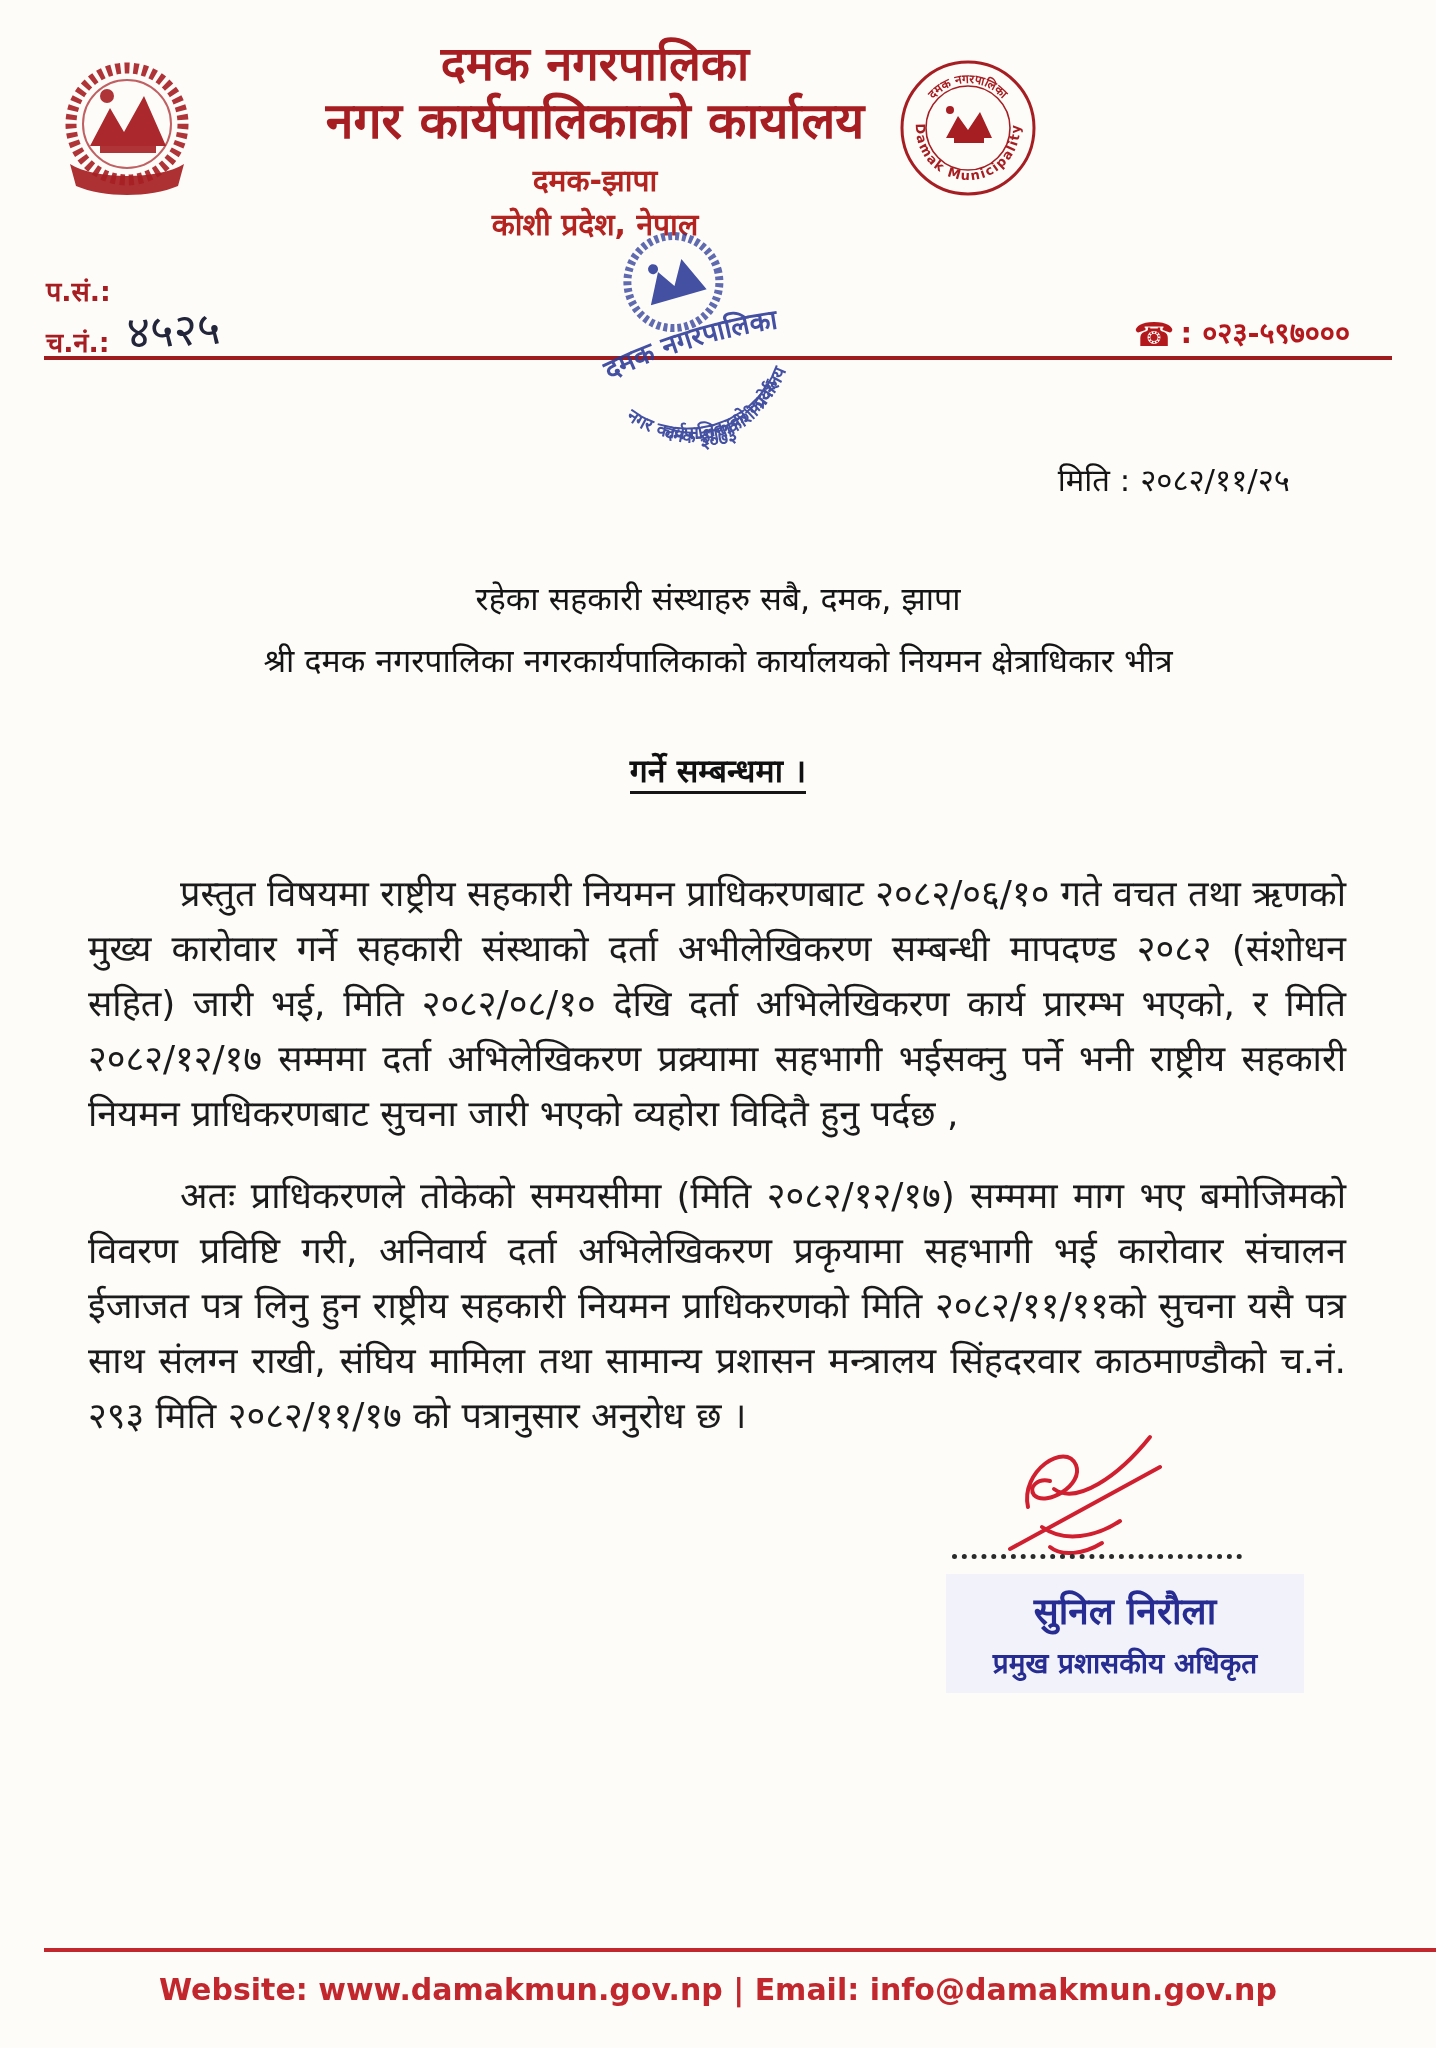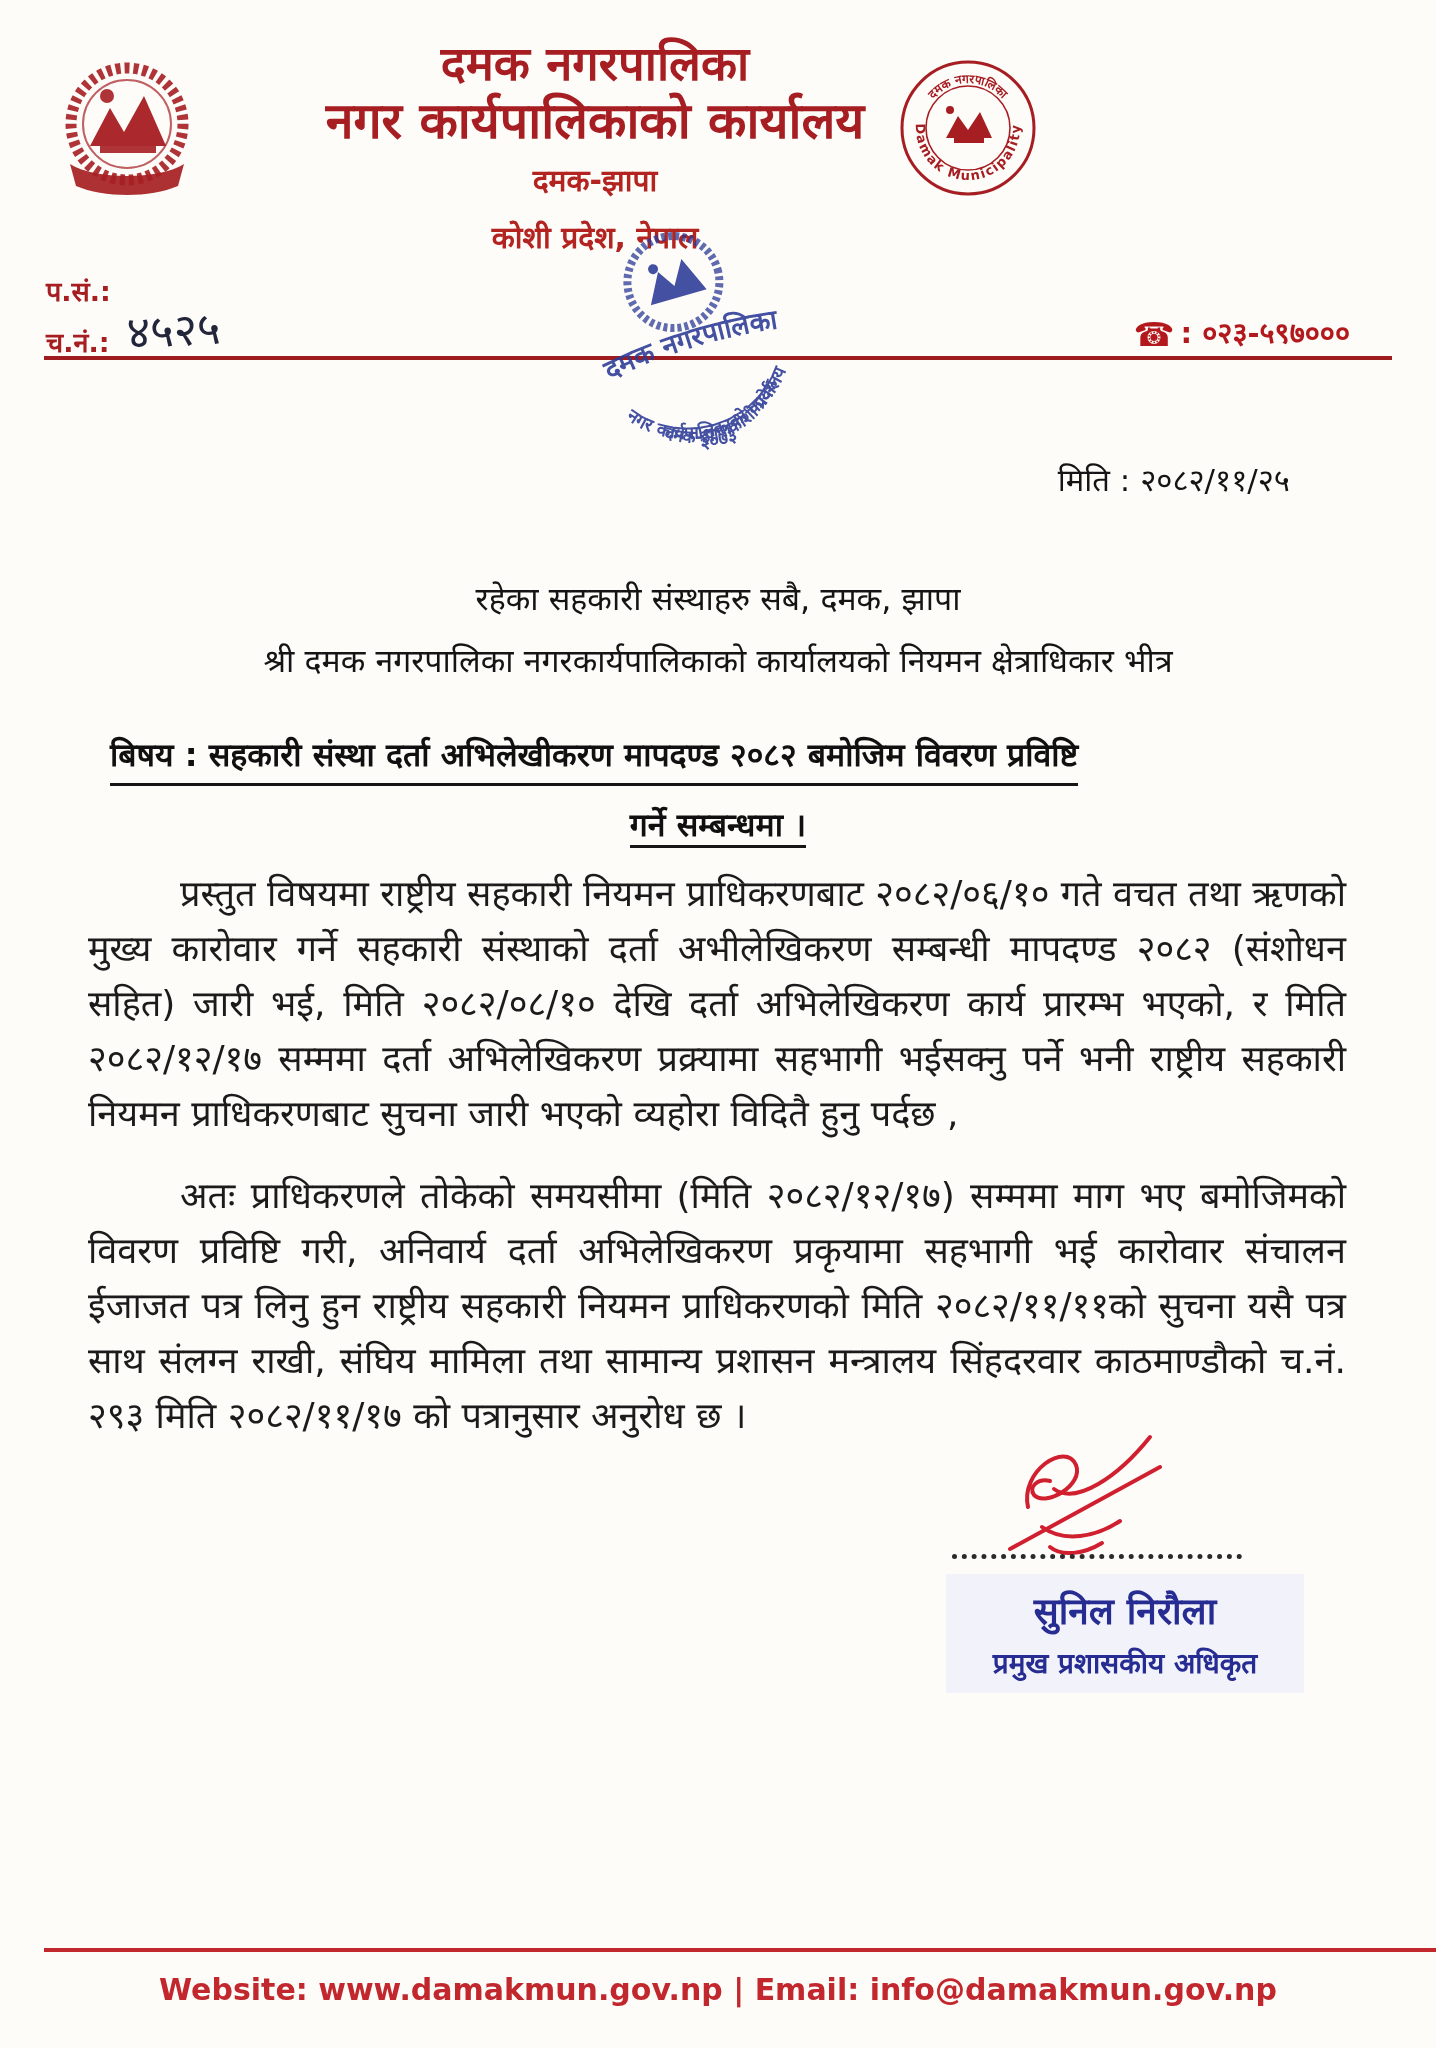--- a/index.html
+++ b/index.html
@@ -11,21 +11,21 @@
     overflow:hidden;
     font-family:"DejaVu Sans","Liberation Sans",sans-serif;
     color:#1e1e1e;
   }
   
   .head-block{position:absolute;left:100px;top:26px;width:990px;text-align:center;}
   .slogan{font-size:25px;font-weight:700;color:#a61e22;letter-spacing:.5px;}
   .muni-title{margin-top:12px;font-size:47px;font-weight:800;color:#a61e22;line-height:1.1;}
   .office-title{margin-top:4px;font-size:50px;font-weight:800;color:#a61e22;line-height:1.1;}
   .place-line{margin-top:10px;font-size:30px;font-weight:700;color:#b3231f;}
-  .prov-line{margin-top:16px;font-size:30px;font-weight:700;color:#b3231f;}
+  .prov-line{margin-top:3px;font-size:30px;font-weight:700;color:#b3231f;}
   .emblem-left{position:absolute;left:52px;top:52px;width:150px;height:155px;}
   .emblem-right{position:absolute;left:898px;top:58px;width:140px;height:140px;}
   .ref-row{position:absolute;left:46px;top:272px;font-size:27px;font-weight:700;color:#a61e22;}
   .disp-row{position:absolute;left:46px;top:304px;font-size:27px;font-weight:700;color:#a61e22;}
   .disp-hand{
     display:inline-block;margin-left:18px;
     font-size:45px;font-weight:400;color:#23263a;
     transform:rotate(-3deg) translateY(-6px);
     font-family:"DejaVu Serif","Liberation Serif",serif;
   }
@@ -151,21 +151,20 @@
   </div>
 
   <div class="date-line">मिति : २०८२/११/२५</div>
 
   <div class="addr">
     <div>रहेका सहकारी संस्थाहरु सबै, दमक, झापा</div>
     <div>श्री दमक नगरपालिका नगरकार्यपालिकाको कार्यालयको नियमन क्षेत्राधिकार भीत्र</div>
   </div>
 
   <div class="subj">
-    <span class="subj-l1">बिषय : सहकारी संस्था दर्ता अभिलेखीकरण मापदण्ड २०८२ बमोजिम विवरण प्रविष्टि</span>
     <span class="subj-l2"><span>गर्ने सम्बन्धमा ।</span></span>
   </div>
 
   <div class="para para1">प्रस्तुत विषयमा राष्ट्रीय सहकारी नियमन प्राधिकरणबाट २०८२/०६/१० गते वचत तथा ऋणको मुख्य कारोवार गर्ने सहकारी संस्थाको दर्ता अभीलेखिकरण सम्बन्धी मापदण्ड २०८२ (संशोधन सहित) जारी भई, मिति २०८२/०८/१० देखि दर्ता अभिलेखिकरण कार्य प्रारम्भ भएको, र मिति २०८२/१२/१७ सम्ममा दर्ता अभिलेखिकरण प्रक्र्यामा सहभागी भईसक्नु पर्ने भनी राष्ट्रीय सहकारी नियमन प्राधिकरणबाट सुचना जारी भएको व्यहोरा विदितै हुनु पर्दछ ,</div>
   <div class="para para2">अतः प्राधिकरणले तोकेको समयसीमा (मिति २०८२/१२/१७) सम्ममा माग भए बमोजिमको विवरण प्रविष्टि गरी, अनिवार्य दर्ता अभिलेखिकरण प्रकृयामा सहभागी भई कारोवार संचालन ईजाजत पत्र लिनु हुन राष्ट्रीय सहकारी नियमन प्राधिकरणको मिति २०८२/११/११को सुचना यसै पत्र साथ संलग्न राखी, संघिय मामिला तथा सामान्य प्रशासन मन्त्रालय सिंहदरवार काठमाण्डौको च.नं. २९३ मिति २०८२/११/१७ को पत्रानुसार अनुरोध छ ।</div>
 
   <div class="sig-scribble">
     <svg viewBox="0 0 240 160" width="240" height="160">
       <g fill="none" stroke="#d02030" stroke-width="4" stroke-linecap="round">
         <path d="M48,92 C40,56 86,26 96,50 C104,70 66,92 54,80 C48,72 58,63 70,66"></path>

